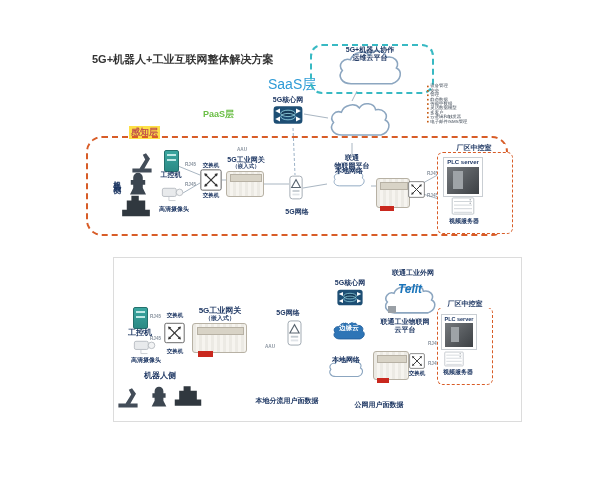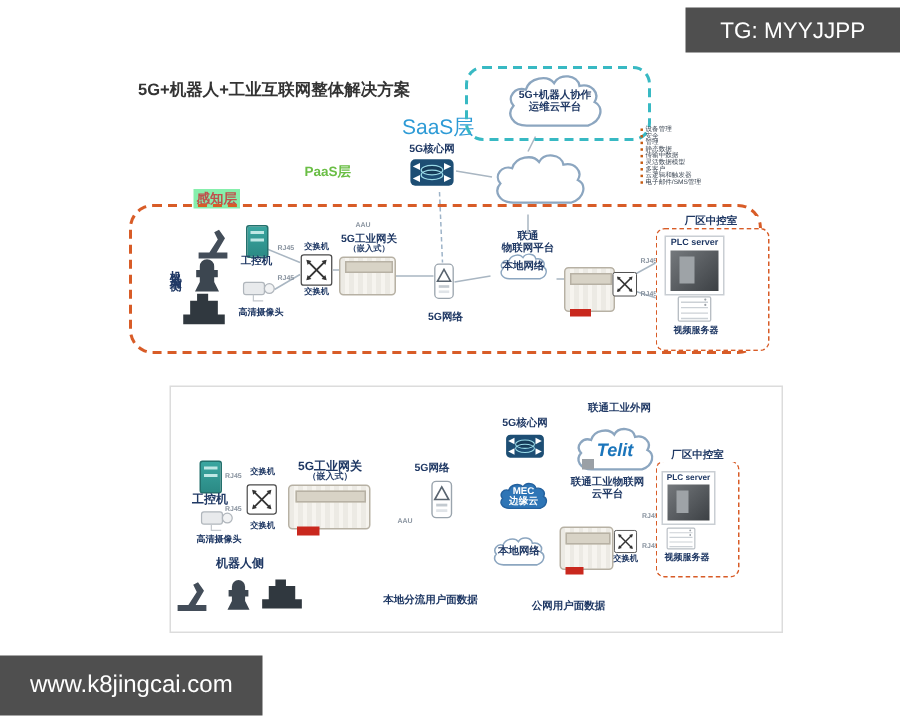--- a/index.html
+++ b/index.html
@@ -8,21 +8,21 @@
   .abs{position:absolute;}
   .lbl{font-weight:bold;font-size:7px;line-height:1.15;color:#1f3864;text-align:center;}
   .lbl8{font-weight:bold;font-size:8px;line-height:1.15;color:#1f3864;text-align:center;}
   .tiny{font-weight:bold;font-size:8px;line-height:1;color:#8a94a0;transform:scale(.58);transform-origin:0 0;white-space:nowrap;}
   .wires{position:absolute;left:0;top:0;width:600px;height:480px;}
   .dashbox-teal{border:2px dashed #38b9c3;border-radius:12px;}
   .dashbox-orange{border:2px dashed #d85c27;border-radius:16px;}
   .dashbox-orange-sm{border:1.5px dashed #d85c27;border-radius:6px;background:#fff;}
   .panel{border:1px solid #dcdcdc;background:#fff;}
   .cloud-txt{position:absolute;left:0;top:0;width:100%;height:100%;display:flex;flex-direction:column;
-             align-items:center;justify-content:center;}
+             align-items:center;justify-content:flex-start;}
   .gateway{background:#f6f4ef;border:1px solid #b7b1a4;border-radius:3px;
            background-image:repeating-linear-gradient(90deg,#eceae4 0 3px,#f6f4ef 3px 6px);}
   .gateway .top{position:absolute;left:8%;top:10%;width:84%;height:22%;background:#d8d3c6;border:1px solid #b7b1a4;}
   .redstrip{background:#c9281e;}
   .tower{background:linear-gradient(180deg,#3aa6a0,#2b8a85);border-radius:2px;border:1px solid #23706c;}
   .tower i{display:block;margin:3px 2px 0 2px;height:2px;background:#bfe8e5;}
   .plcimg{background:linear-gradient(135deg,#75797d,#3c4044);}
   .plcimg i{position:absolute;left:20%;top:15%;width:30%;height:65%;background:#9ea3a7;display:block;}
   .watermark{background:#4f4f4f;color:#fff;display:flex;align-items:center;justify-content:center;}
   .feat{transform:scale(.55);transform-origin:0 0;width:150px;}
@@ -70,21 +70,21 @@
       <line x1="229" y1="332" x2="285" y2="322"></line>
       <line x1="296" y1="343" x2="324" y2="361"></line>
       <line x1="243" y1="393" x2="330" y2="393"></line>
     </g>
   </svg>
 
   <div class="abs" style="left:92px;top:52px;width:225px;font-size:11px;font-weight:bold;color:#333;">5G+机器人+工业互联网整体解决方案</div>
 
   <div class="abs" style="left:268px;top:76px;font-size:14px;font-weight:normal;color:#2e9bd6;">SaaS层</div>
   <div class="abs" style="left:203px;top:108px;font-size:9px;font-weight:bold;color:#6abe45;">PaaS层</div>
-  <div class="abs" style="left:129px;top:126px;font-size:9px;font-weight:bold;color:#c0504d;background:#86efac;padding:0 2px;">感知层</div>
+  <div class="abs" style="left:129px;top:126px;font-size:9px;font-weight:bold;color:#c0504d;background:#fde047;padding:0 2px;">感知层</div>
 
   <div class="abs dashbox-teal" style="left:310px;top:44px;width:120px;height:46px;"></div>
   <div class="abs" style="left:320px;top:46px;width:100px;height:44px;">
     <svg viewBox="0 0 120 70" width="100" height="44">
       <path d="M95 60 H30 C15 60 8 48 16 39 C8 30 18 18 29 22 C33 9 52 6 59 15 C65 4 84 6 86 18 C98 15 108 25 102 35 C112 40 110 55 95 60 Z" fill="#fff" stroke="#8ca6c0" stroke-width="2.5"></path>
     </svg>
     <div class="cloud-txt">
       <span class="lbl">5G+机器人协作</span>
       <span class="lbl">运维云平台</span>
     </div>
@@ -416,16 +416,14 @@
         <line x1="3" y1="17" x2="23" y2="17" stroke="#ccd1d6"></line>
       <circle cx="21" cy="3" r="0.8" fill="#9aa0a6"></circle>
         <circle cx="21" cy="7" r="0.8" fill="#9aa0a6"></circle>
     </svg>
   </div>
   <div class="abs lbl" style="left:436px;top:369px;width:44px;font-size:6px;">视频服务器</div>
 
   <div class="abs lbl" style="left:252px;top:397px;width:70px;">本地分流用户面数据</div>
   <div class="abs lbl" style="left:352px;top:401px;width:54px;">公网用户面数据</div>
 
-  <div class="abs watermark" style="left:457px;top:5px;width:143px;height:30px;font-size:15px;">TG: MYYJJPP</div>
-  <div class="abs watermark" style="left:0px;top:437px;width:175px;height:40px;font-size:16px;">www.k8jingcai.com</div>
 
 </div>
 
 </body></html>

